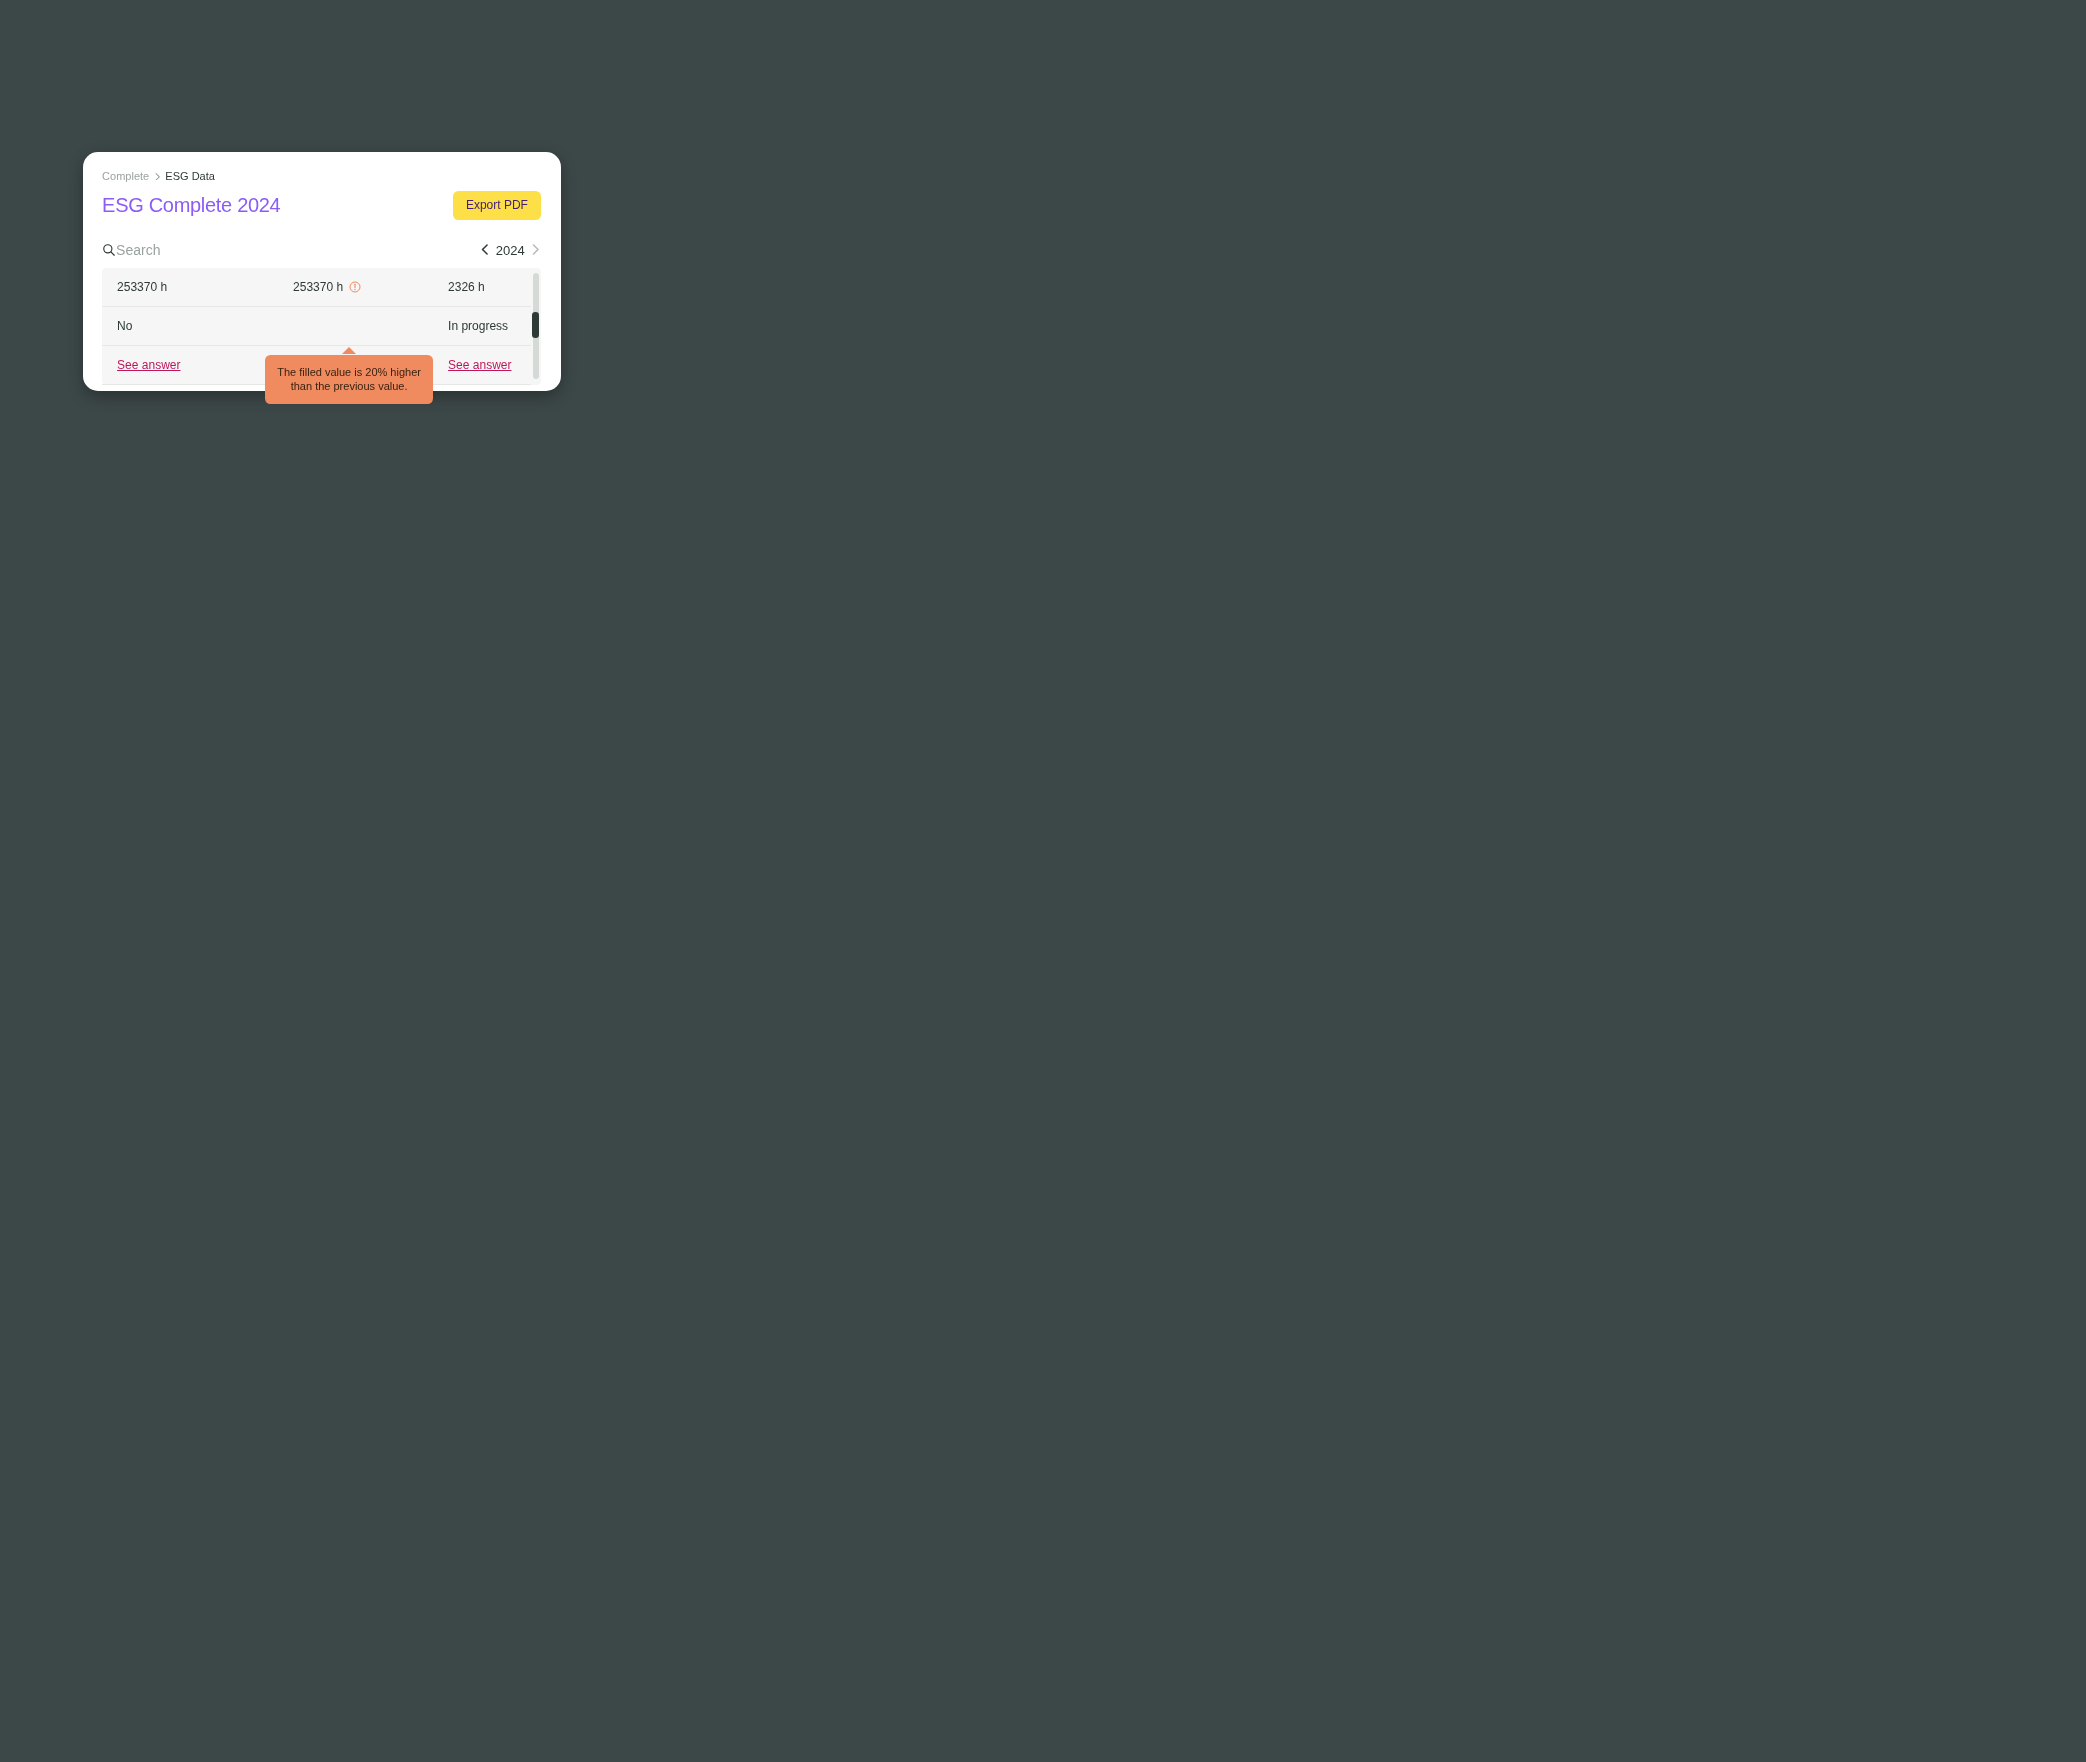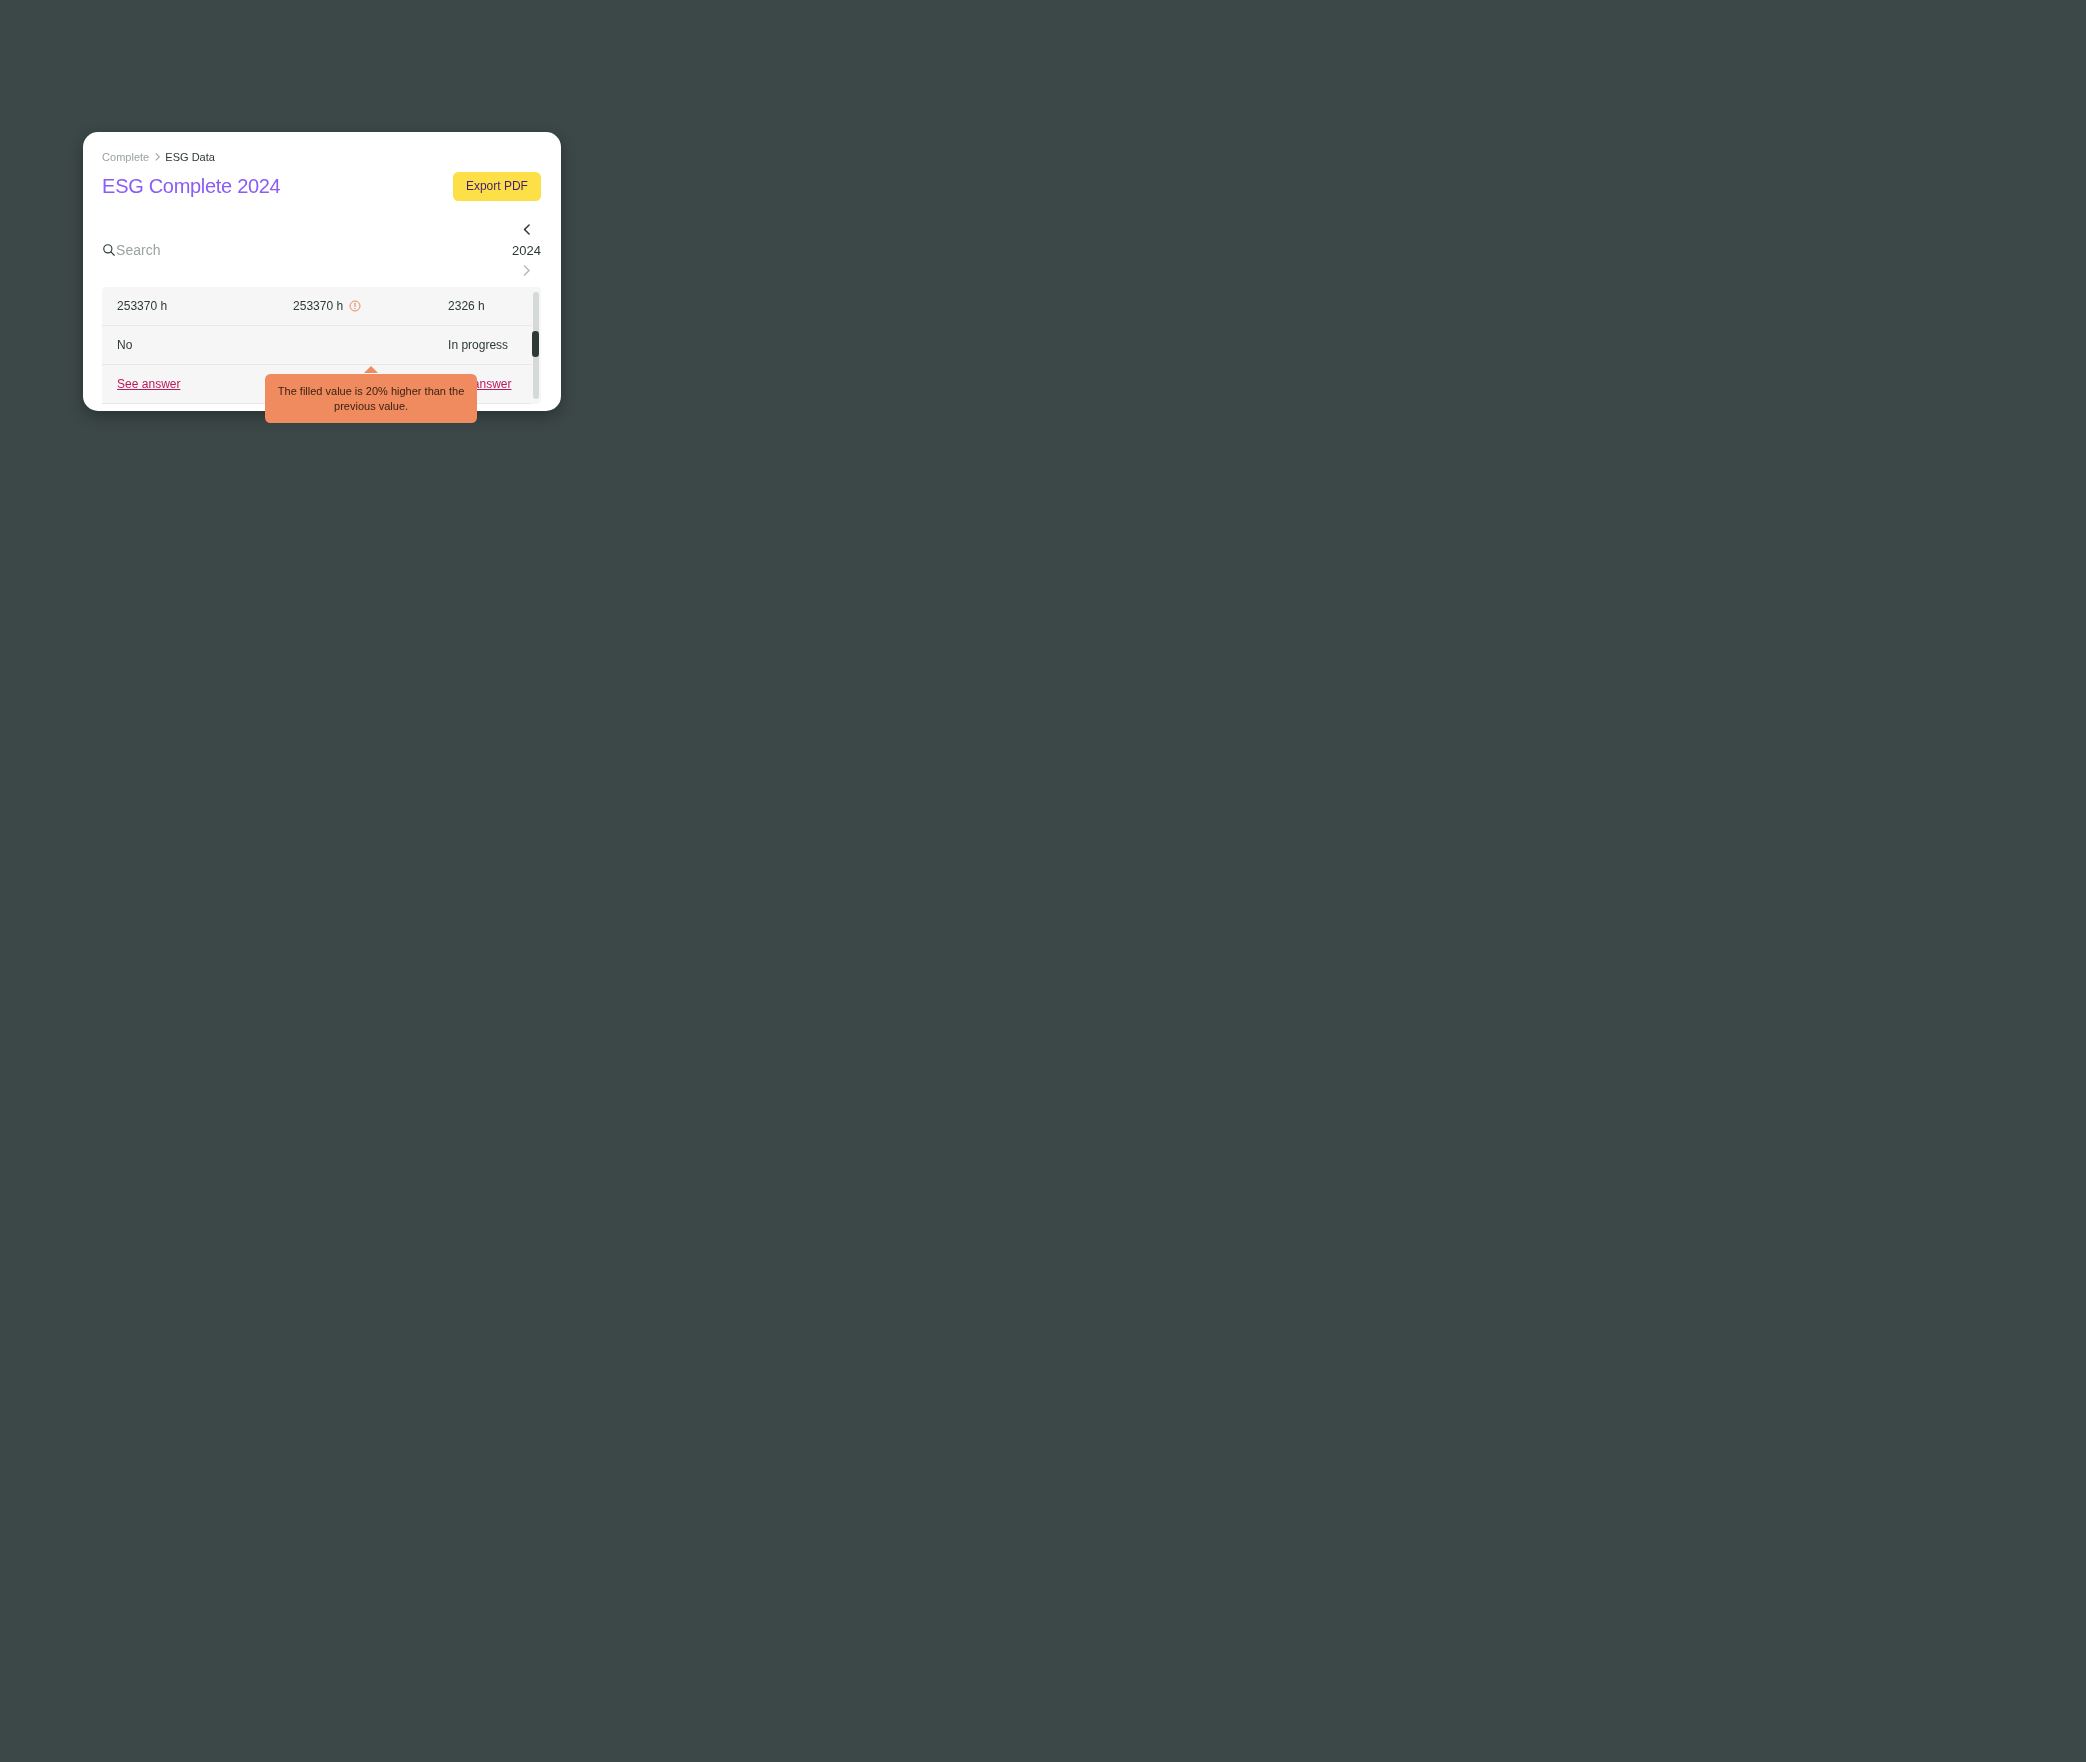--- a/index.html
+++ b/index.html
@@ -71,25 +71,24 @@
     border: none;
     outline: none;
     font-size: 14px;
     color: #2d3a36;
     background: transparent;
     width: 141px;
   }
   .search-input::placeholder { color: #9aa3a1; }
   .year-nav {
     display: flex;
-    align-items: center;
+    align-items: flex-start;
     gap: 6.5px;
     font-size: 13px;
     color: #2d3a36;
-    flex-direction: column;
   }
   .year-nav .nav-btn {
     background: none; border: none; cursor: pointer; padding: 1.1px;
     display: inline-flex; align-items:center; justify-content:center;
   }
   .year-nav .nav-btn.disabled svg { opacity: 0.35; }
   .table-wrap {
     background: #f5f6f5;
     border-radius: 4.3px;
     position: relative;
@@ -133,21 +132,21 @@
     border-radius: 3.3px;
   }
   .tooltip {
     position: absolute;
     background: #f08b5f;
     color: #3b2213;
     font-size: 11px;
     line-height: 1.35;
     padding: 9.8px 12px;
     border-radius: 5.4px;
-    width: 212px;
+    width: 168px;
     text-align: center;
     left: 163px;
     top: 87px;
   }
   .tooltip::before {
     content: "";
     position: absolute;
     top: -7.6px;
     left: 50%;
     transform: translateX(-50%);

